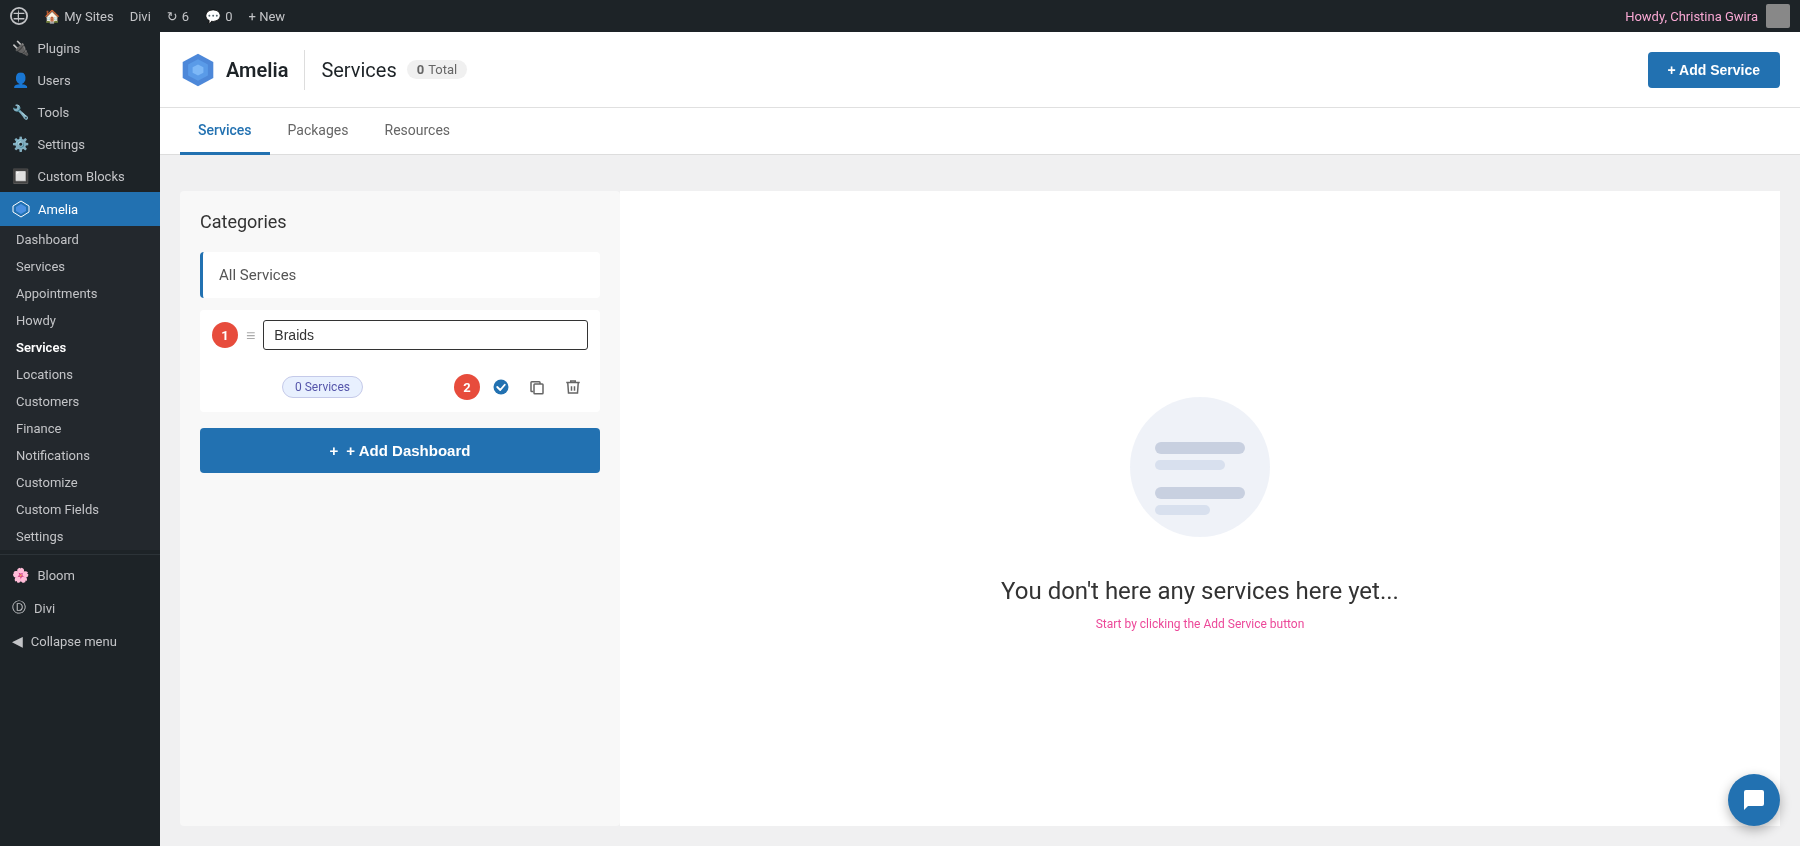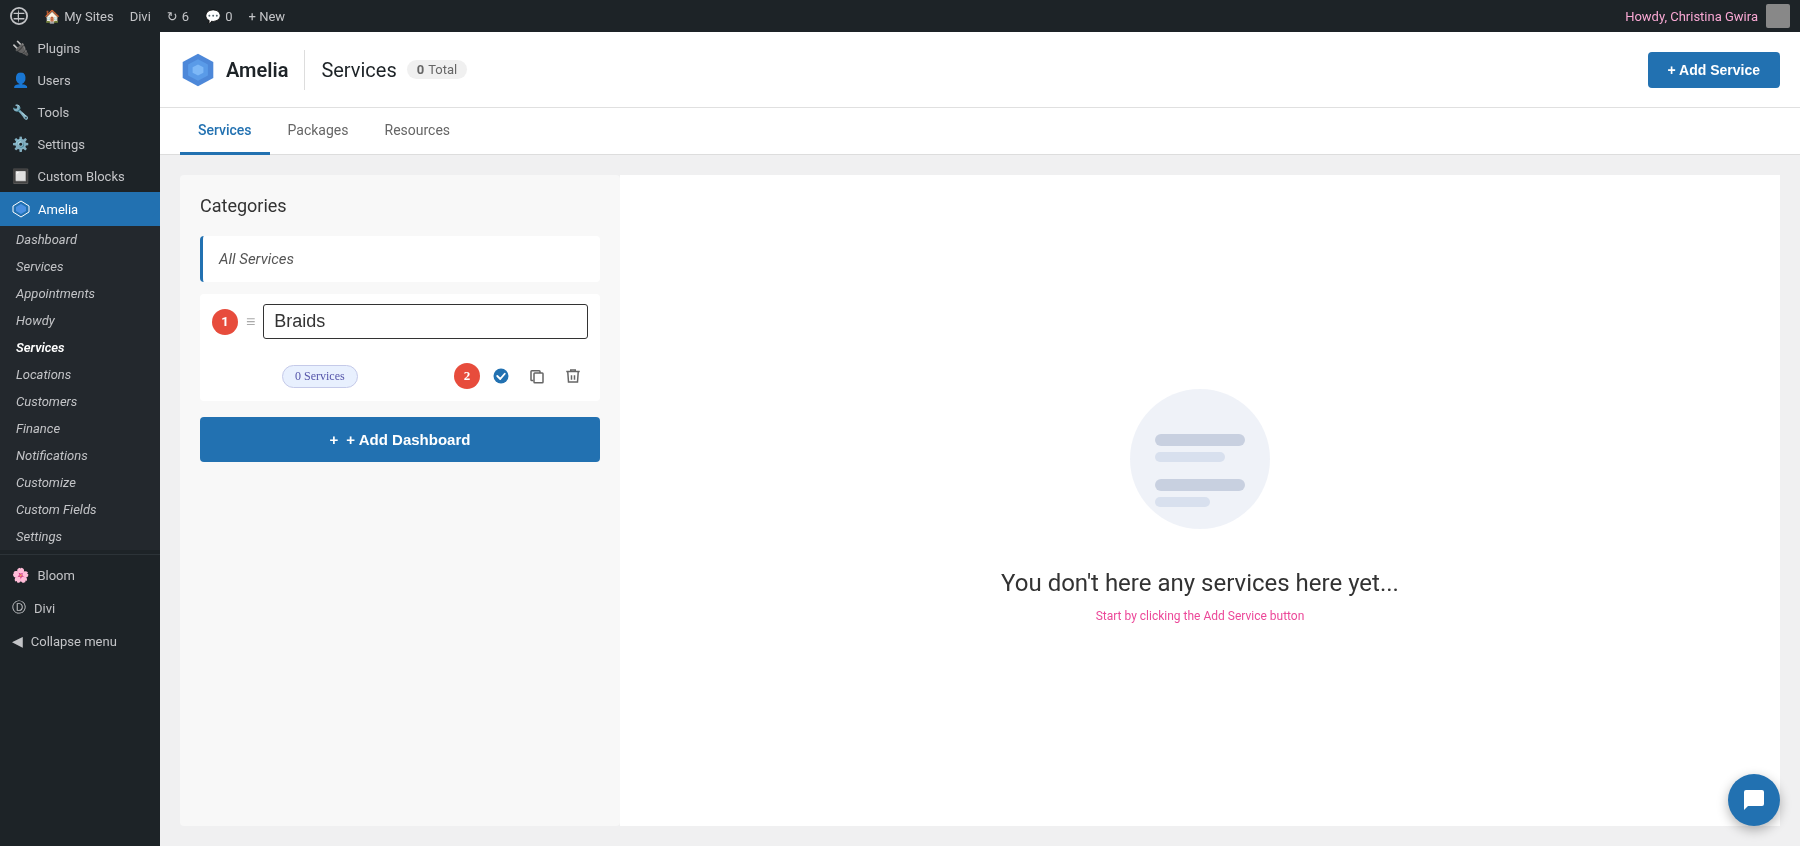--- a/index.html
+++ b/index.html
@@ -91,21 +91,20 @@
       border-top: 8px solid transparent;
       border-bottom: 8px solid transparent;
       border-left: 8px solid #2271b1;
     }
     .amelia-submenu { background: #23282d; }
     .amelia-submenu .sub-item {
       padding: 6px 12px 6px 16px;
       cursor: pointer;
       color: #c3c4c7;
       font-size: 13px;
-      font-style: italic;
     }
     .amelia-submenu .sub-item.active { color: #fff; font-weight: 600; }
 
     
     .content-area {
       flex: 1;
       display: flex;
       flex-direction: column;
       overflow: hidden;
       background: #f0f0f1;
@@ -206,20 +205,21 @@
       font-weight: 500;
     }
 
     
     .main-content {
       flex: 1;
       display: flex;
       overflow: hidden;
       padding: 20px;
       gap: 0;
+      margin-top: 16px;
     }
 
     
     .categories-panel {
       width: 440px;
       background: #f8f8f8;
       border-radius: 4px;
       padding: 20px;
       flex-shrink: 0;
       display: flex;
@@ -233,21 +233,20 @@
       margin-bottom: 8px;
     }
 
     .all-services-item {
       background: #fff;
       border-radius: 4px;
       padding: 14px 16px;
       font-size: 15px;
       color: #555;
       border-left: 3px solid #2271b1;
-      font-style: italic;
     }
 
     
     .category-item {
       background: #fff;
       border-radius: 4px;
       padding: 10px 12px;
       display: flex;
       align-items: center;
       gap: 10px;
@@ -269,31 +268,30 @@
     .drag-handle {
       color: #aaa;
       font-size: 16px;
       cursor: grab;
     }
     .category-input {
       flex: 1;
       border: 1px solid #333;
       border-radius: 3px;
       padding: 6px 10px;
-      font-size: 18px;
+      font-size: 14px;
       outline: none;
       color: #333;
     }
 
     .category-footer {
       display: flex;
       align-items: center;
       justify-content: space-between;
       padding: 4px 0 0 0;
-      font-family: Liberation Serif, serif;
     }
     .services-badge {
       background: #e8f0fe;
       color: #5555aa;
       border-radius: 12px;
       padding: 3px 12px;
       font-size: 12px;
       border: 1px solid #c5cae9;
     }
     .category-actions {

